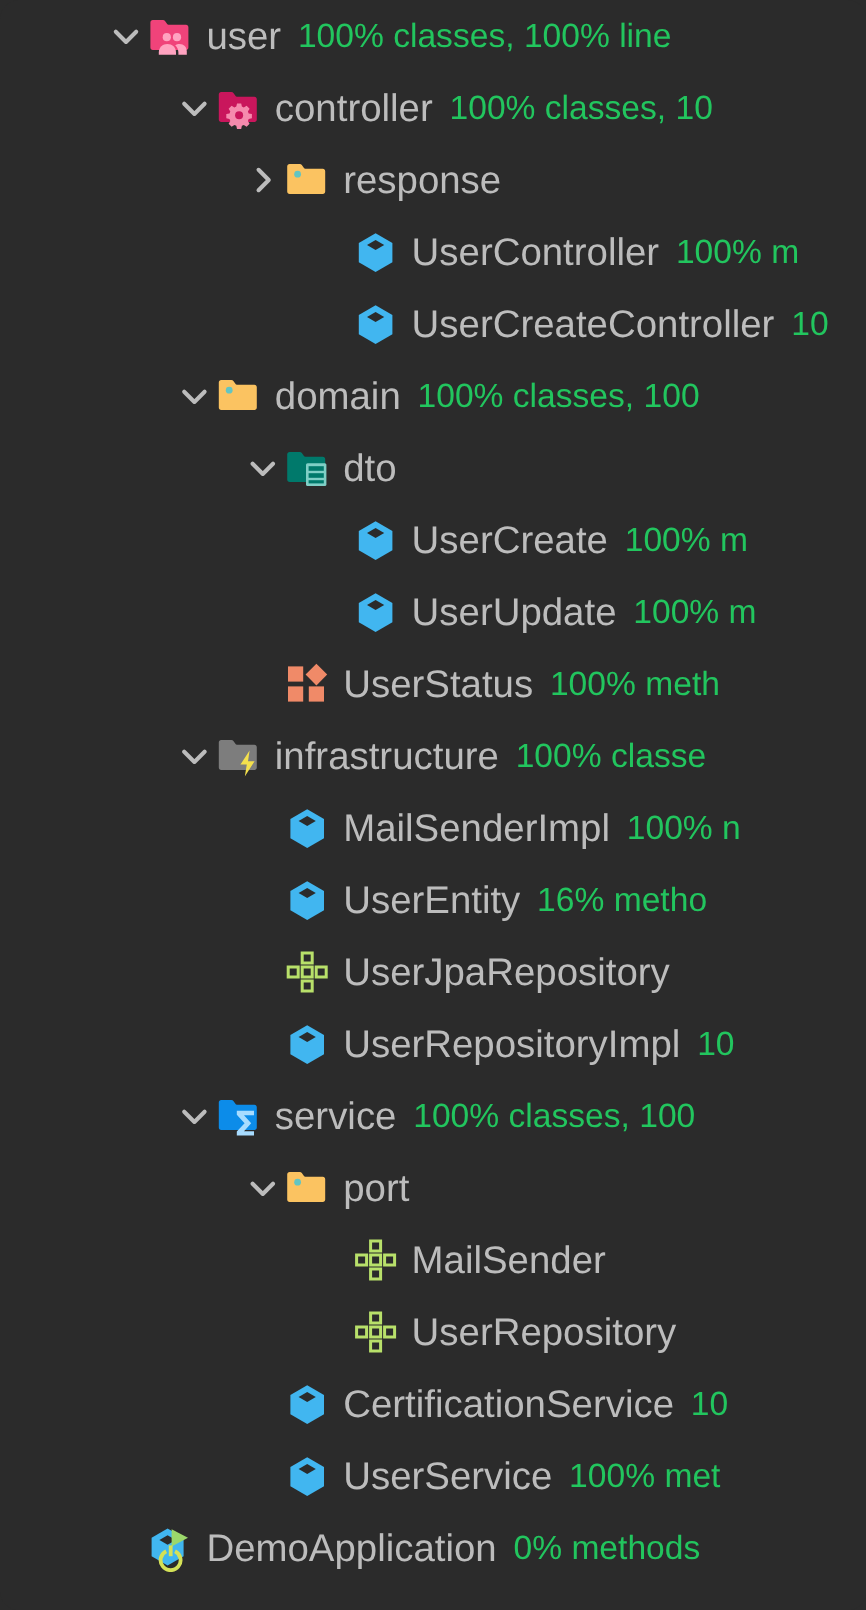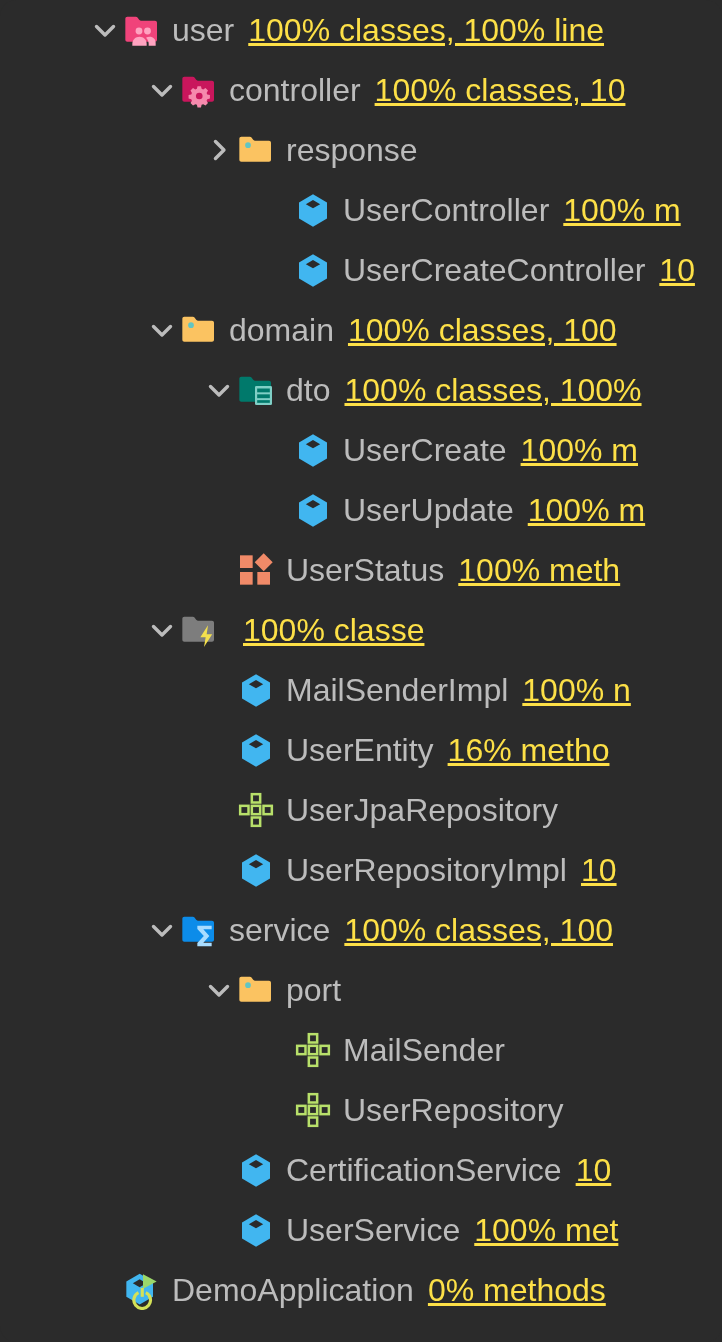--- a/index.html
+++ b/index.html
@@ -52,24 +52,23 @@
   }
   .icon svg { display: block; width: 40px; height: 40px; }
 
   .label {
     font-size: 32px;
     color: #bcbcbc;
     letter-spacing: 0px;
   }
 
   .coverage {
-    font-size: 32px;
-    color: #fde047;
+    font-size: 28px;
+    color: #22c55e;
     margin-left: 14px;
-    text-decoration: underline;
   }
   .coverage:empty { display: none; }
 </style>
 </head>
 <body>
 
 <div id="tree">
     <div class="row" style="top: 0px; padding-left: 88px;">
       <span class="twisty">
         <svg viewBox="0 0 24 24">
@@ -164,21 +163,20 @@
       <span class="icon">
         <svg viewBox="0 0 24 24" xmlns="http://www.w3.org/2000/svg">
           <path d="M2 5.2c0-.7.5-1.2 1.2-1.2h5.1c.4 0 .8.2 1 .5l1 1.4c.2.3.6.5 1 .5h8.5c.7 0 1.2.5 1.2 1.2v10.2c0 .7-.5 1.2-1.2 1.2H3.2c-.7 0-1.2-.5-1.2-1.2V5.2z" fill="#00796b"></path>
           <rect x="11.4" y="9.6" width="10.2" height="11.4" rx="0.8" fill="#7fcfc6"></rect>
           <rect x="12.7" y="11.1" width="7.6" height="2.3" fill="#00796b"></rect>
           <rect x="12.7" y="14.6" width="7.6" height="2.3" fill="#00796b"></rect>
           <rect x="12.7" y="18.1" width="7.6" height="1.6" fill="#00796b"></rect>
         </svg>
       </span>
       <span class="label">dto</span>
-      <span class="coverage">100% classes, 100%</span>
     </div>
     <div class="row" style="top: 420px; padding-left: 259px;">
       <span class="twisty none"></span>
       <span class="icon">
         <svg viewBox="0 0 24 24" xmlns="http://www.w3.org/2000/svg">
           <path d="M12 2.6l8.4 4.85v9.7L12 22l-8.4-4.85v-9.7z" fill="#41b6f0"></path>
           <path d="M12 6.0l4.3 2.5-4.3 2.5-4.3-2.5z" fill="#2b2b2b"></path>
         </svg>
       </span>
       <span class="label">UserCreate</span>
@@ -213,20 +211,21 @@
         <svg viewBox="0 0 24 24">
           <path d="M6 9.5l6 6 6-6" fill="none" stroke="#bcbcbc" stroke-width="2.4" stroke-linecap="round" stroke-linejoin="round"></path>
         </svg>
       </span>
       <span class="icon">
         <svg viewBox="0 0 24 24" xmlns="http://www.w3.org/2000/svg">
           <path d="M2 5.2c0-.7.5-1.2 1.2-1.2h5.1c.4 0 .8.2 1 .5l1 1.4c.2.3.6.5 1 .5h8.5c.7 0 1.2.5 1.2 1.2v10.2c0 .7-.5 1.2-1.2 1.2H3.2c-.7 0-1.2-.5-1.2-1.2V5.2z" fill="#7d7d7d"></path>
           <path d="M17.4 9.2l-4.6 7.1h3.2l-1.0 5.9 4.9-7.6h-3.3z" fill="#f4e04d"></path>
         </svg>
       </span>
+      <span class="label">infrastructure</span>
       <span class="coverage">100% classe</span>
     </div>
     <div class="row" style="top: 660px; padding-left: 202px;">
       <span class="twisty none"></span>
       <span class="icon">
         <svg viewBox="0 0 24 24" xmlns="http://www.w3.org/2000/svg">
           <path d="M12 2.6l8.4 4.85v9.7L12 22l-8.4-4.85v-9.7z" fill="#41b6f0"></path>
           <path d="M12 6.0l4.3 2.5-4.3 2.5-4.3-2.5z" fill="#2b2b2b"></path>
         </svg>
       </span>

